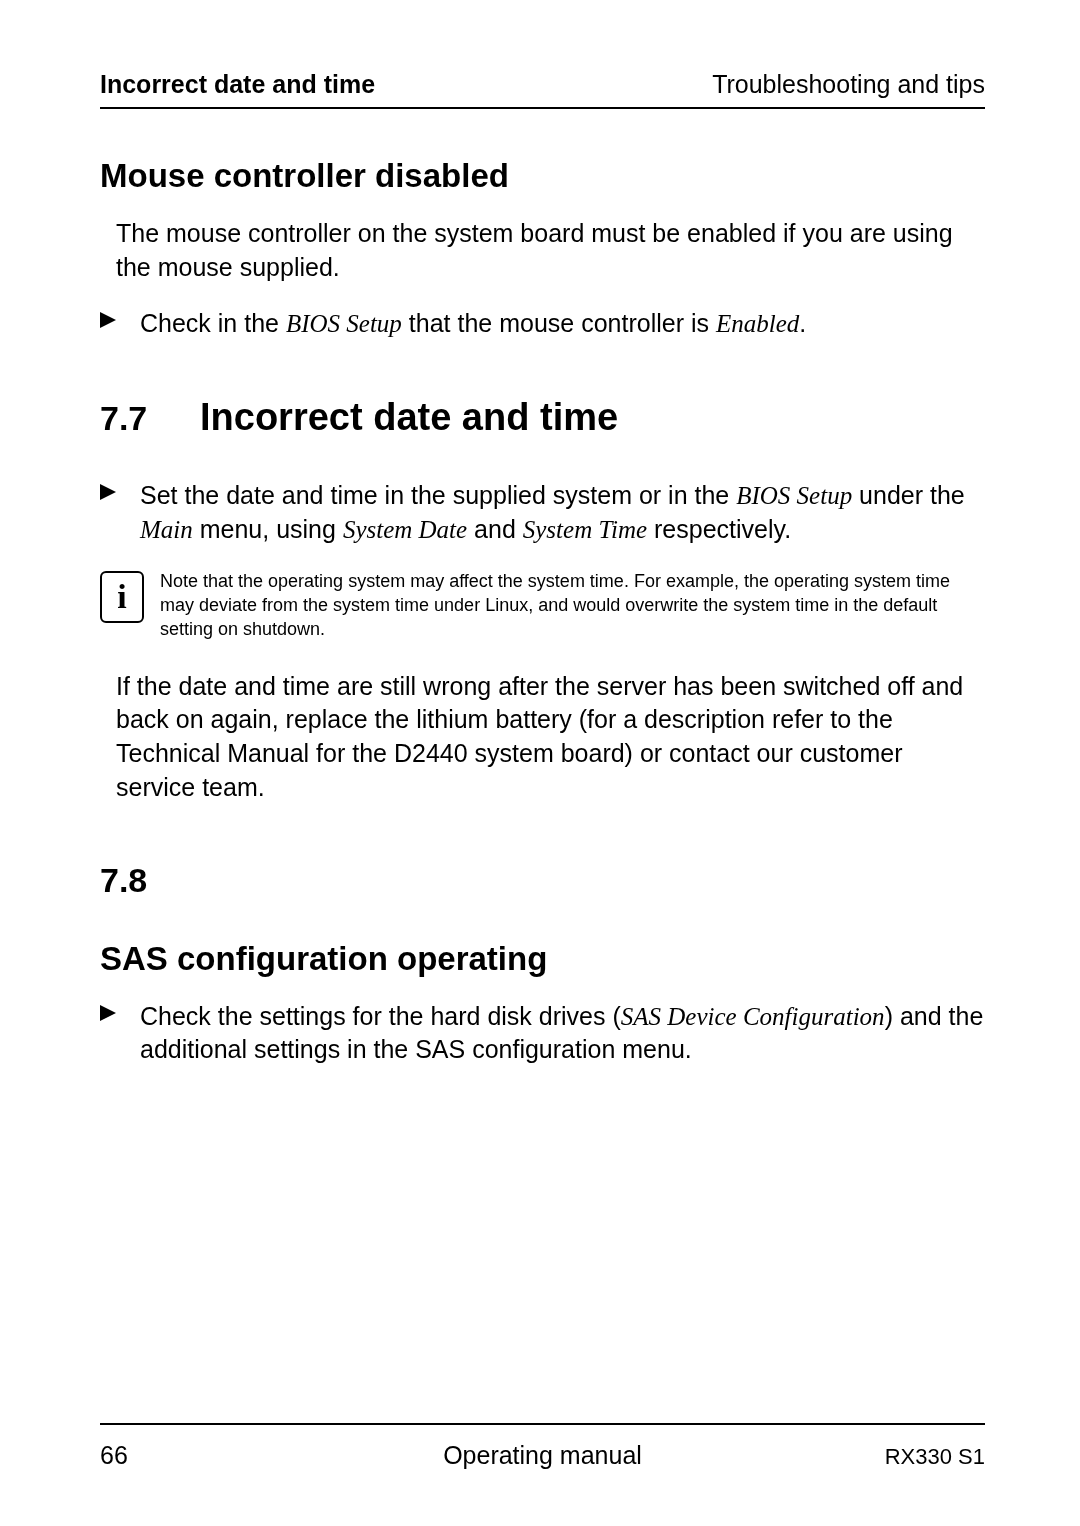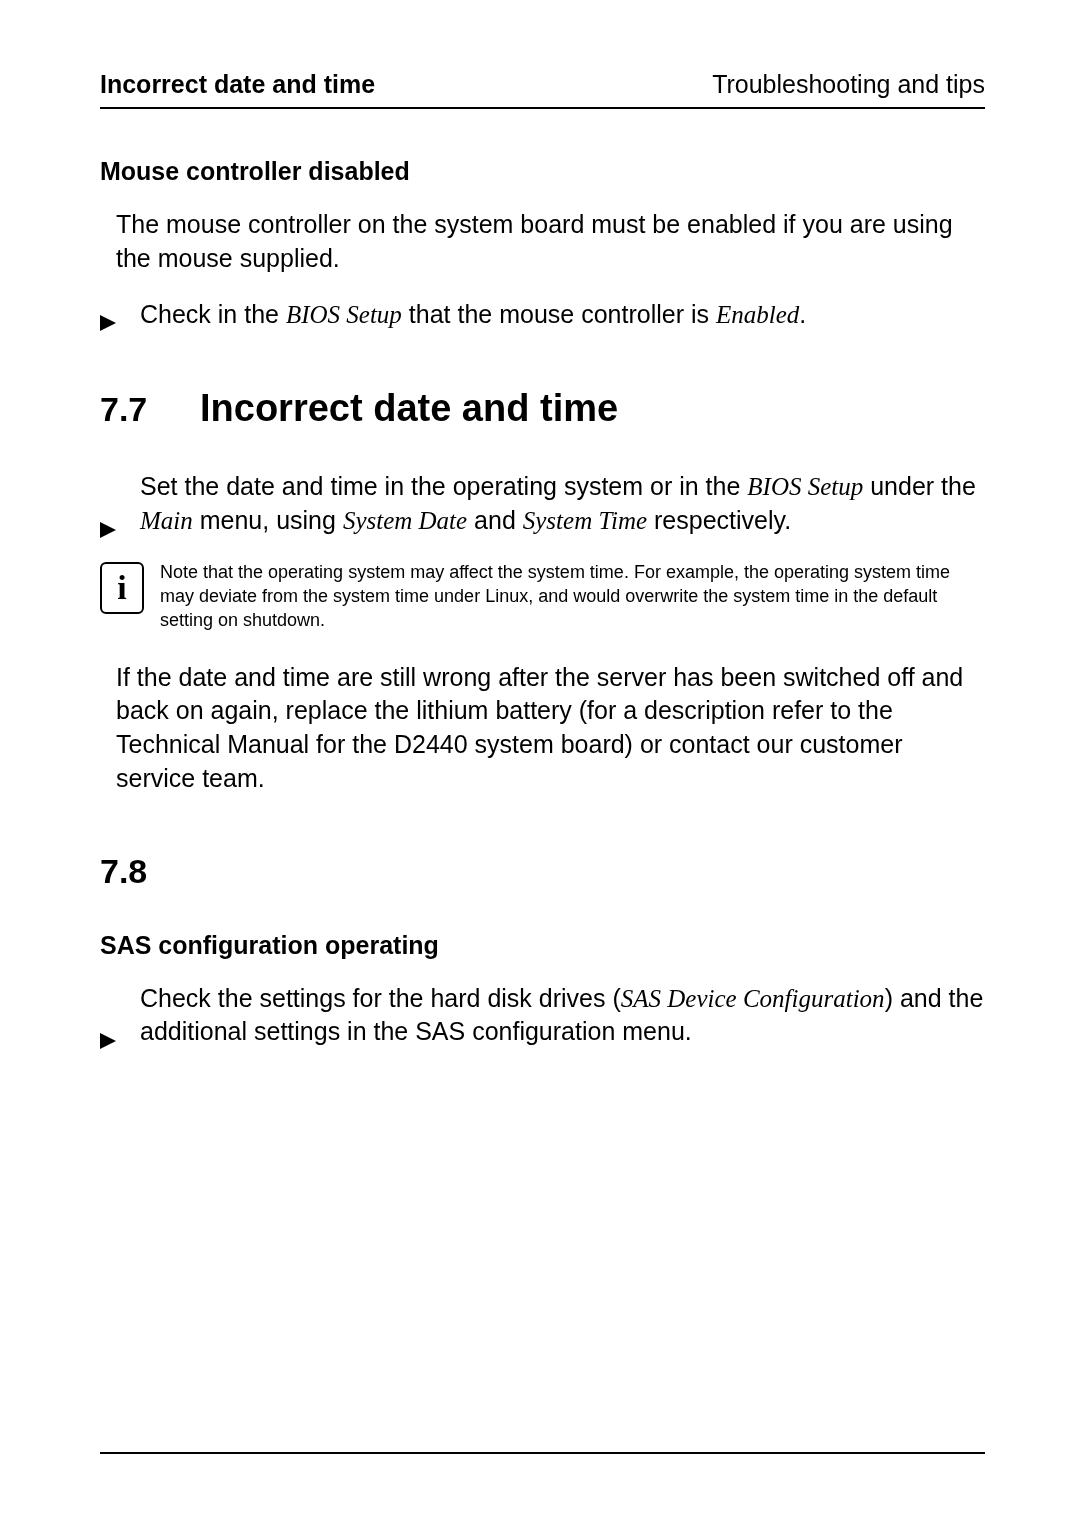--- a/index.html
+++ b/index.html
@@ -31,31 +31,31 @@
   .running-head .right {
     font-weight: normal;
   }
   .rule-top {
     border: none;
     border-top: 2px solid #000;
     margin: 0 0 48px 0;
   }
   .subhead {
     font-weight: bold;
-    font-size: 25px;
+    font-size: 33px;
     margin: 0 0 22px 0;
   }
   .para {
     font-size: 25px;
     line-height: 1.35;
     margin: 0 0 22px 16px;
   }
   .bullet-row {
     display: flex;
-    align-items: flex-end;
+    align-items: flex-start;
     font-size: 25px;
     line-height: 1.35;
     margin: 0 0 22px 0;
   }
   .tri-icon {
     flex: 0 0 40px;
     display: flex;
     align-items: flex-start;
     padding-top: 5px;
   }
@@ -176,21 +176,21 @@
     <span class="section-title">Incorrect date and time</span>
   </div>
 
   <div class="bullet-row">
     <span class="tri-icon">
       <svg viewBox="0 0 10 10">
           <polygon points="0,0 10,5 0,10" fill="#000"></polygon>
         </svg>
     </span>
     <span class="bullet-text">
-      <span>Set the date and time in the operating system or in the </span><span class="italic">BIOS Setup</span><span> under the </span><span class="italic">Main</span><span> menu, using </span><span class="italic">System Date</span><span> and </span><span class="italic">System Time</span><span> respectively.</span>
+      <span>Set the date and time in the supplied system or in the </span><span class="italic">BIOS Setup</span><span> under the </span><span class="italic">Main</span><span> menu, using </span><span class="italic">System Date</span><span> and </span><span class="italic">System Time</span><span> respectively.</span>
     </span>
   </div>
 
   <div class="info-box">
     <div class="info-icon-wrap">
       <div class="info-icon-frame">
         <span class="info-glyph">i</span>
       </div>
     </div>
     <div class="info-text">Note that the operating system may affect the system time. For example, the operating system time may deviate from the system time under Linux, and would overwrite the system time in the default setting on shutdown.</div>
@@ -211,15 +211,22 @@
           <polygon points="0,0 10,5 0,10" fill="#000"></polygon>
         </svg>
     </span>
     <span class="bullet-text">
       <span>Check the settings for the hard disk drives (</span><span class="italic">SAS Device Configuration</span><span>) and the additional settings in the SAS configuration menu.</span>
     </span>
   </div>
 
   <div class="footer">
     <hr class="rule-bottom">
+    <div class="footer-row">
+      <span>66</span>
+      <div class="footer-center-wrap">
+        <span class="footer-center">Operating manual</span>
+      </div>
+      <span class="footer-right">RX330 S1</span>
+    </div>
   </div>
 
 </div>
 
 </body></html>

